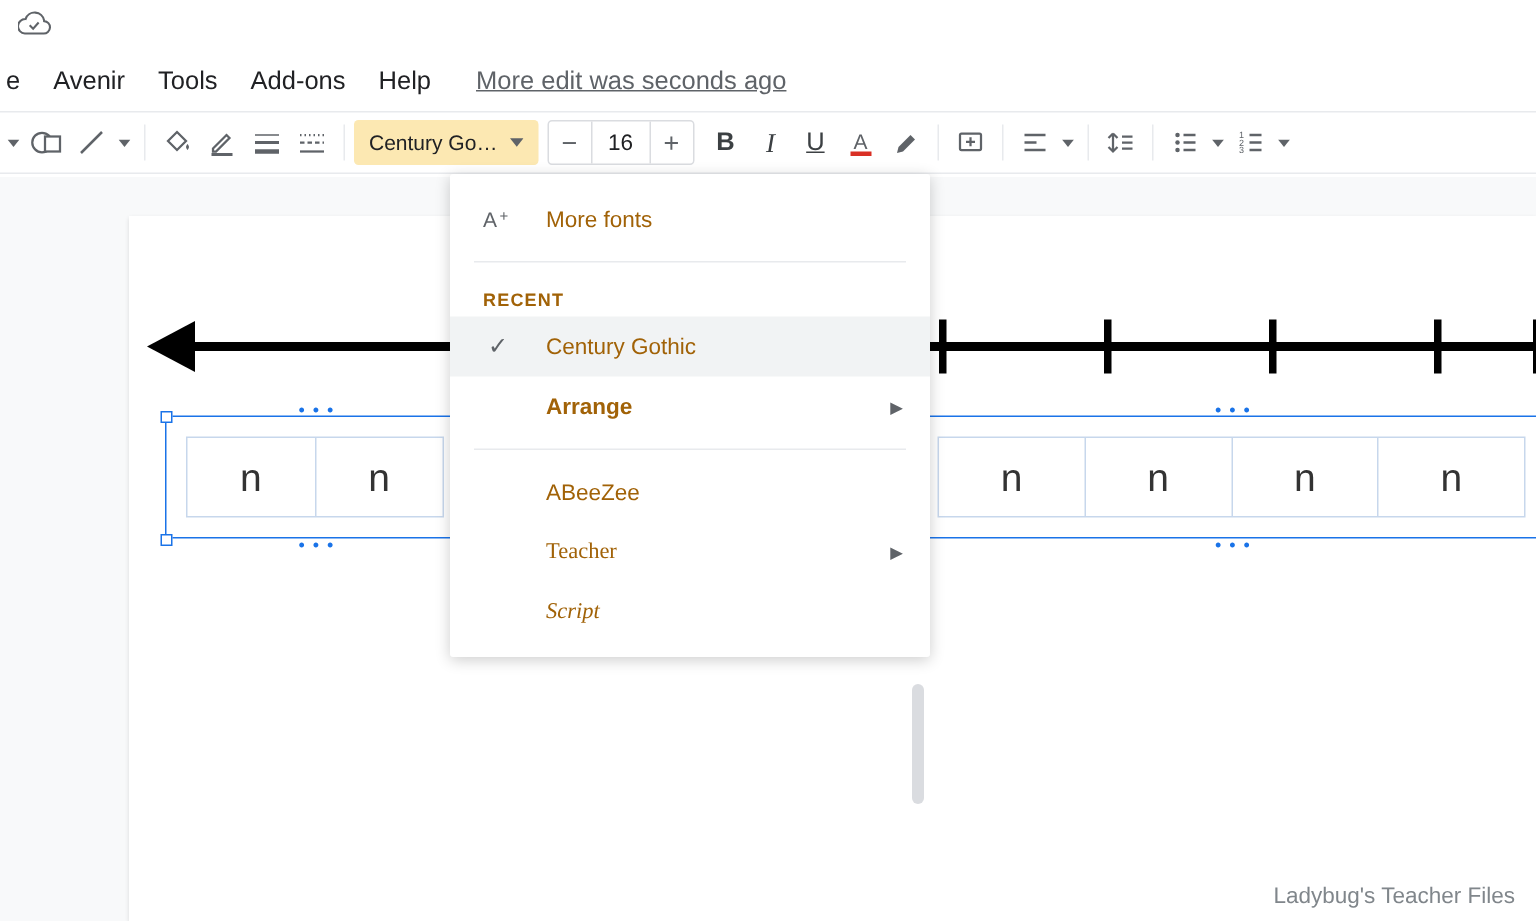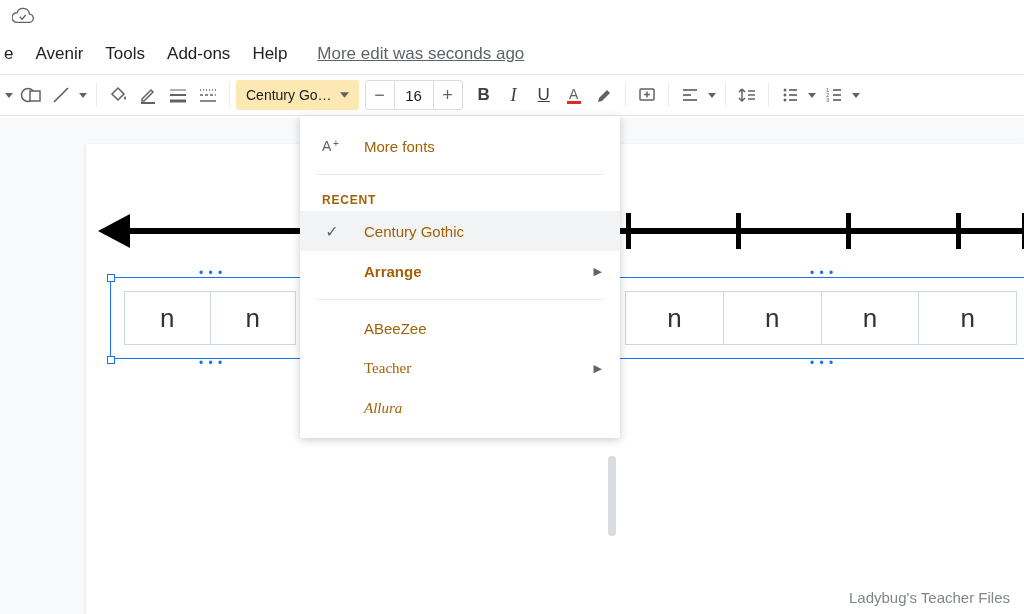--- a/index.html
+++ b/index.html
@@ -295,17 +295,17 @@
         <span class="icon-slot"></span>
         <span class="txt" style="font-family: Arial, sans-serif; font-weight: 500;">ABeeZee</span>
       </div>
       <div class="dd-row">
         <span class="icon-slot"></span>
         <span class="txt" style="font-family: Georgia, serif;">Teacher</span>
         <span class="dd-arrow">▶</span>
       </div>
       <div class="dd-row">
         <span class="icon-slot"></span>
-        <span class="txt" style="font-family: &quot;Brush Script MT&quot;, cursive; font-style: italic;">Allura</span>
+        <span class="txt" style="font-family: &quot;Brush Script MT&quot;, cursive; font-style: italic;">Script</span>
       </div>
     </div>
   <div class="scrollthumb"></div>
 </div>
 
 </body></html>

